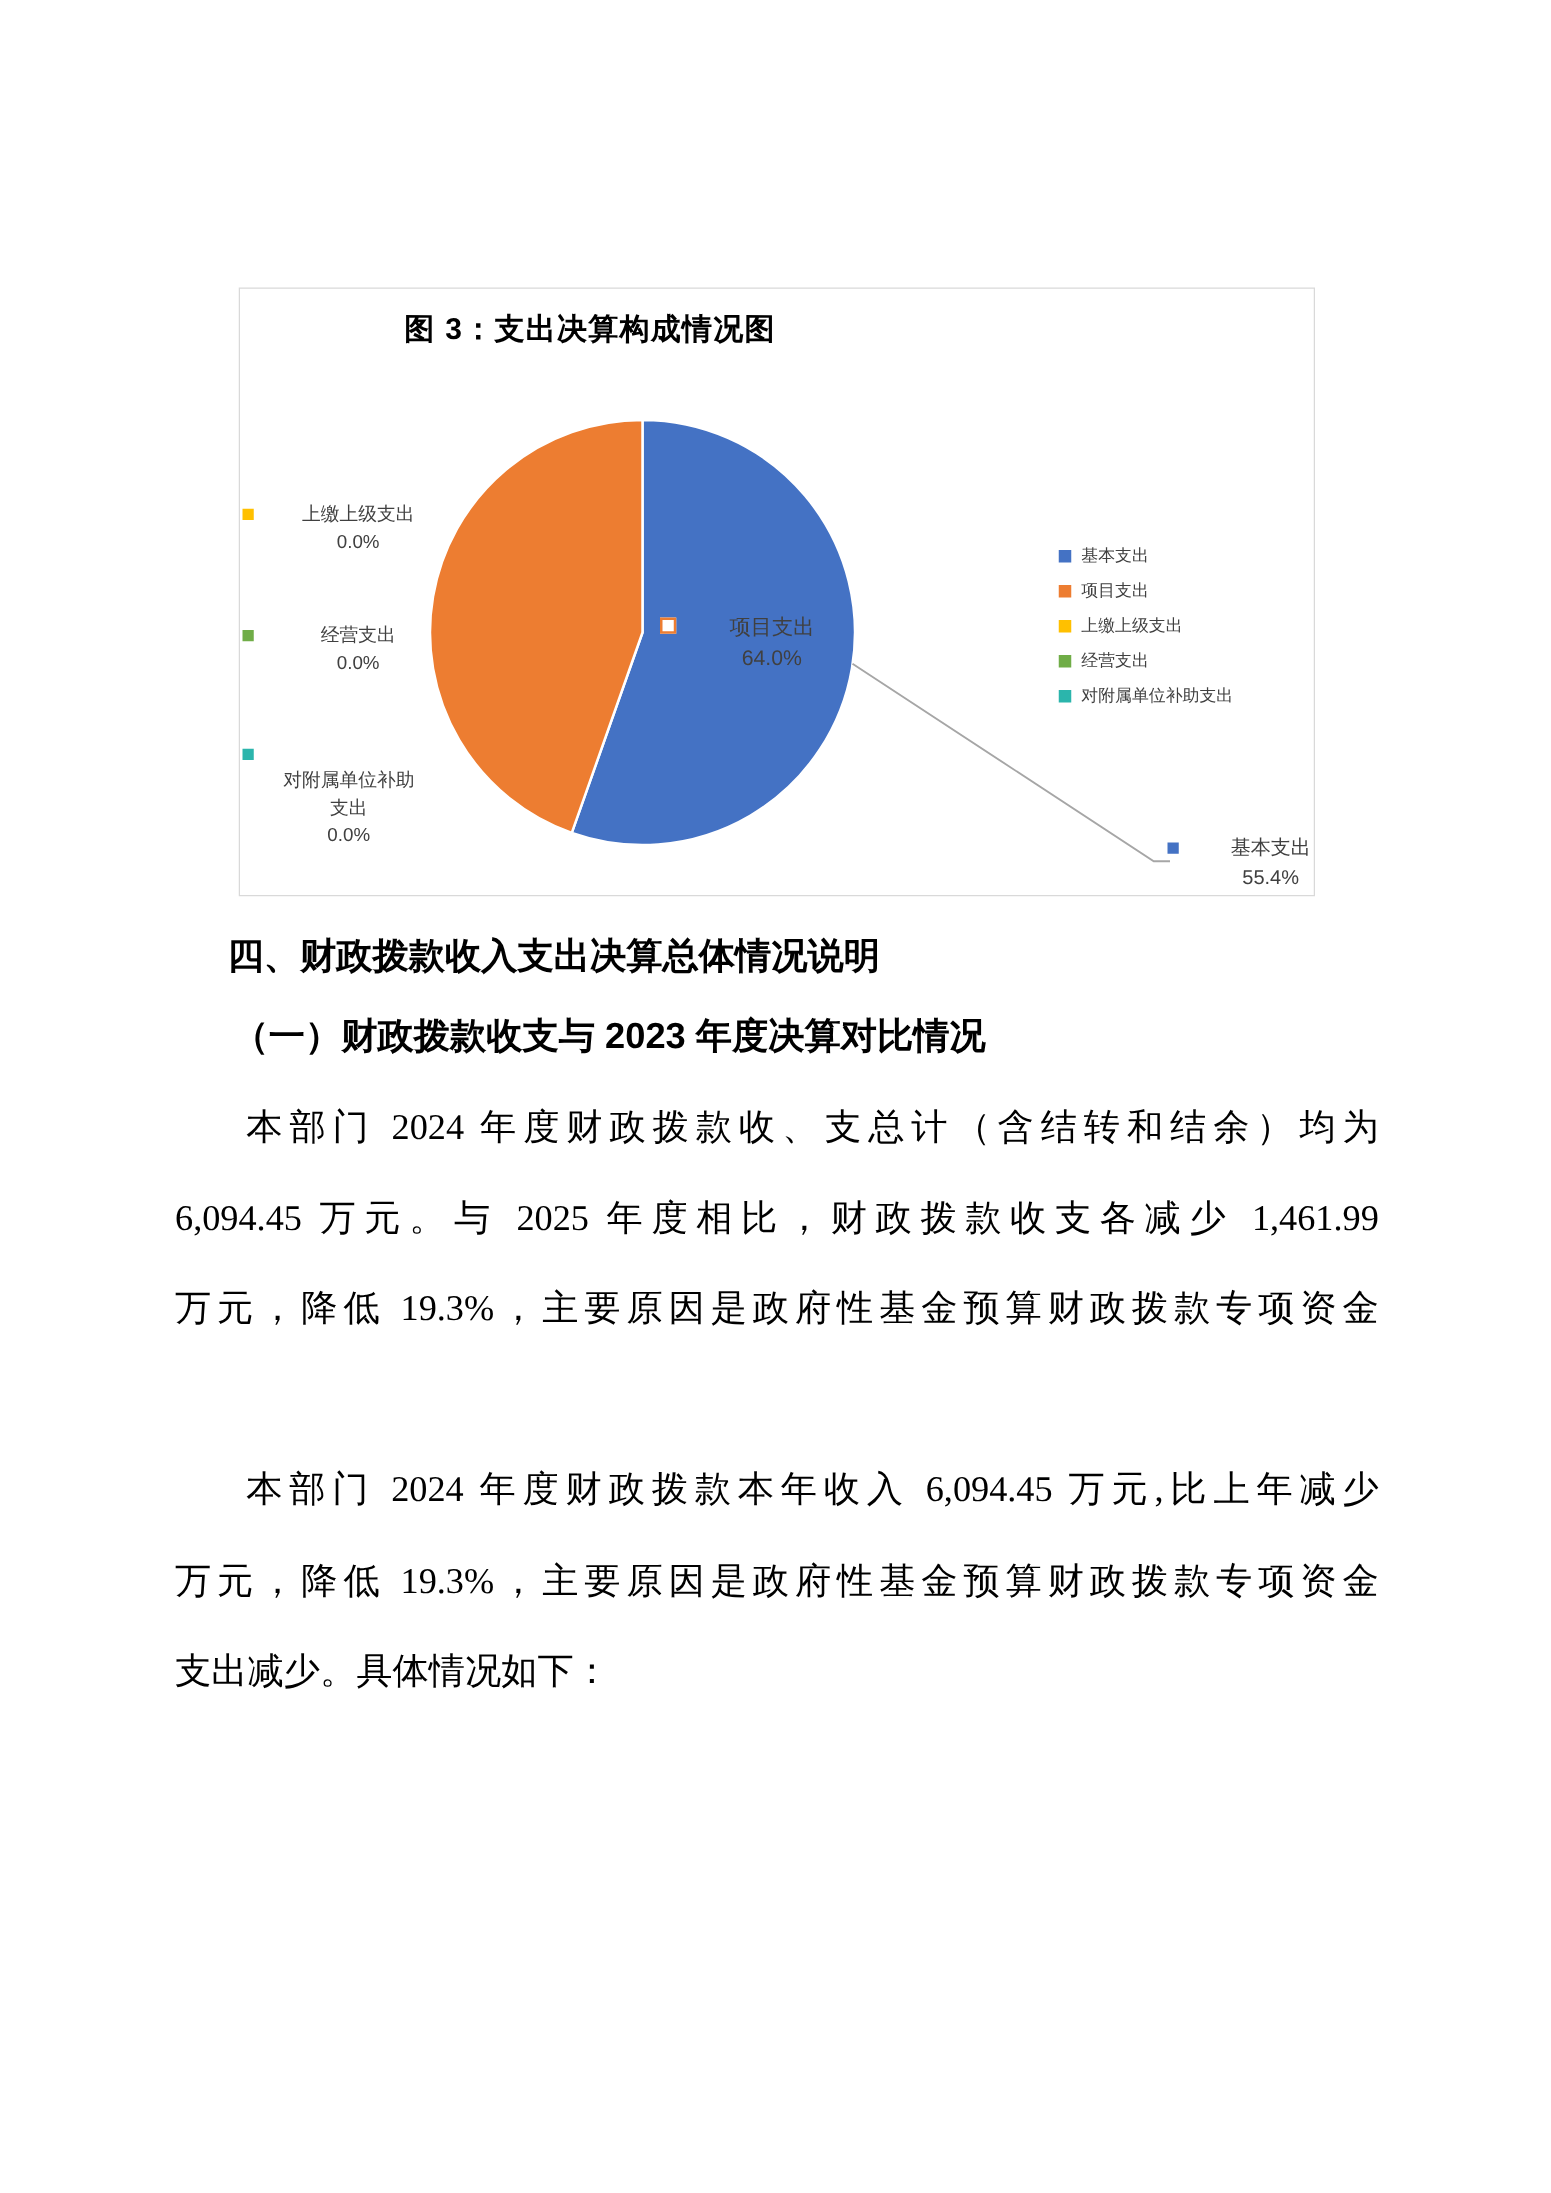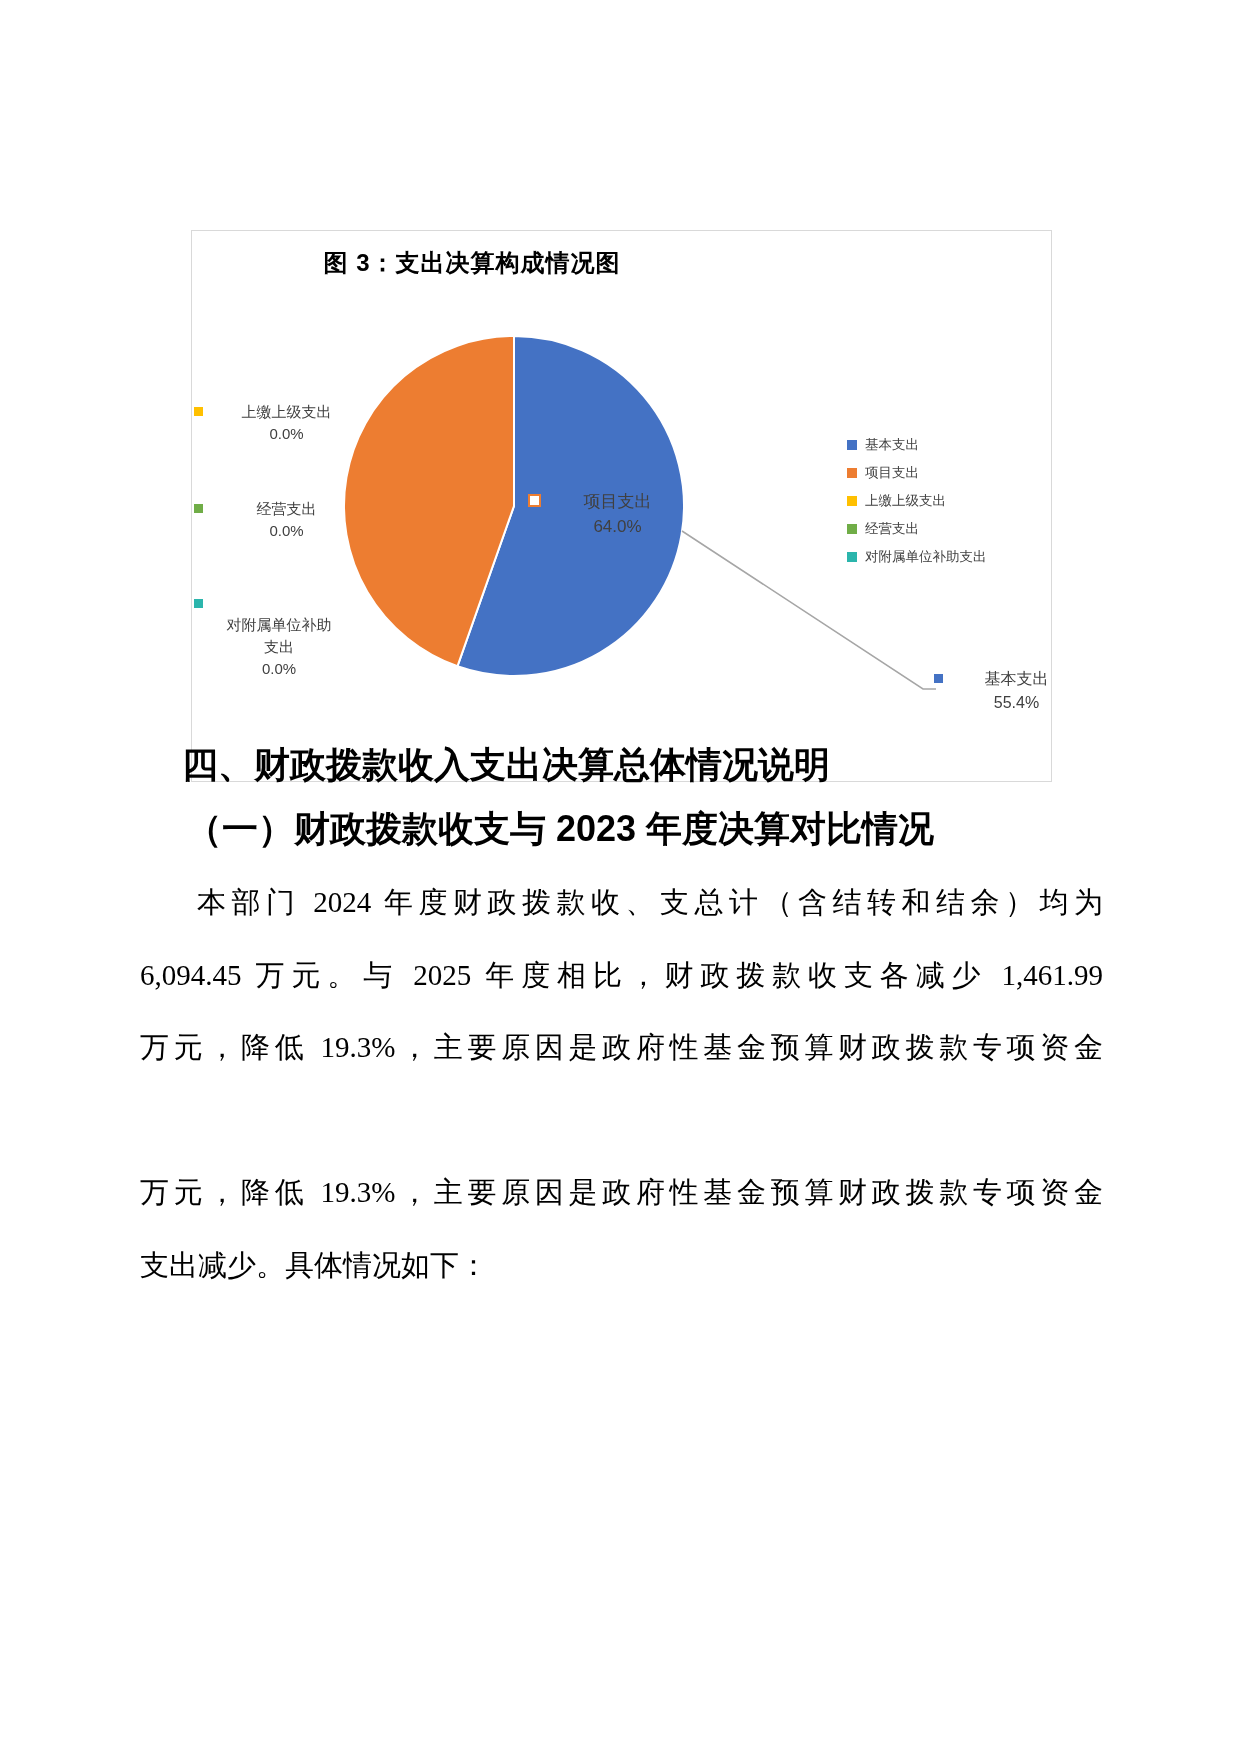--- a/index.html
+++ b/index.html
@@ -3,21 +3,21 @@
 <meta charset="utf-8">
 <style>
   html,body{margin:0;padding:0;}
   body{
     width:1241px;height:1754px;position:relative;background:#ffffff;
     font-family:"Liberation Serif","DejaVu Serif",serif;color:#000;
     overflow:hidden;
   }
   
   .chart-box{
-    position:absolute;left:191px;top:230px;width:861px;height:552px;
+    position:absolute;left:191px;top:230px;width:861px;height:487px;
     border:1px solid #d9d9d9;background:#ffffff;box-sizing:border-box;
     font-family:"Liberation Sans","DejaVu Sans",sans-serif;
   }
   .chart-title{
     position:absolute;left:0;top:16px;width:560px;text-align:center;
     font-size:24px;font-weight:bold;color:#000;letter-spacing:1px;
   }
   .chart-svg{position:absolute;left:0;top:0;}
   .callout{position:absolute;display:flex;gap:6px;color:#404040;}
   .callout .txt{flex:1;text-align:center;}
@@ -31,21 +31,21 @@
   .co-center .sq{margin-top:5px;}
   .co-right{left:742px;width:150px;font-size:16px;line-height:24px;}
   .co-right .sq{margin-top:7px;}
   .legend{position:absolute;left:655px;top:200px;}
   .legend-row{display:flex;align-items:center;height:28px;gap:8px;}
   .legend-row .lbl{font-size:13.5px;color:#404040;white-space:nowrap;}
   
   .h1,.h2{
     position:absolute;left:140px;width:963px;box-sizing:border-box;
     font-family:"Liberation Sans","DejaVu Sans",sans-serif;
-    font-weight:bold;font-size:36px;line-height:46px;white-space:nowrap;
+    font-weight:bold;font-size:29px;line-height:46px;white-space:nowrap;
   }
   .h1{top:742px;padding-left:42px;}
   .h2{top:806px;padding-left:46px;}
   .para{position:absolute;left:140px;width:963px;font-size:29px;}
   .para .line{height:72.5px;line-height:72.5px;white-space:nowrap;}
   .para .just{text-align:justify;text-align-last:justify;white-space:normal;overflow:hidden;}
   .para .first{padding-left:57px;}
   .p1{top:866px;}
   .p2{top:1156px;}
 </style>
@@ -133,15 +133,16 @@
 <div class="h1">四、财政拨款收入支出决算总体情况说明</div>
 <div class="h2">（一）财政拨款收支与 2023 年度决算对比情况</div>
 
 <div class="para p1">
   <div class="line just first">本部门 2024 年度财政拨款收、支总计（含结转和结余）均为</div>
   <div class="line just">6,094.45 万元。与 2025 年度相比，财政拨款收支各减少 1,461.99</div>
   <div class="line just">万元，降低 19.3%，主要原因是政府性基金预算财政拨款专项资金</div>
 </div>
 
 <div class="para p2">
+  <div class="line just first">本部门 2024 年度财政拨款本年收入 6,094.45 万元,比上年减少</div>
   <div class="line just">万元，降低 19.3%，主要原因是政府性基金预算财政拨款专项资金</div>
   <div class="line">支出减少。具体情况如下：</div>
 </div>
 
 </body></html>

